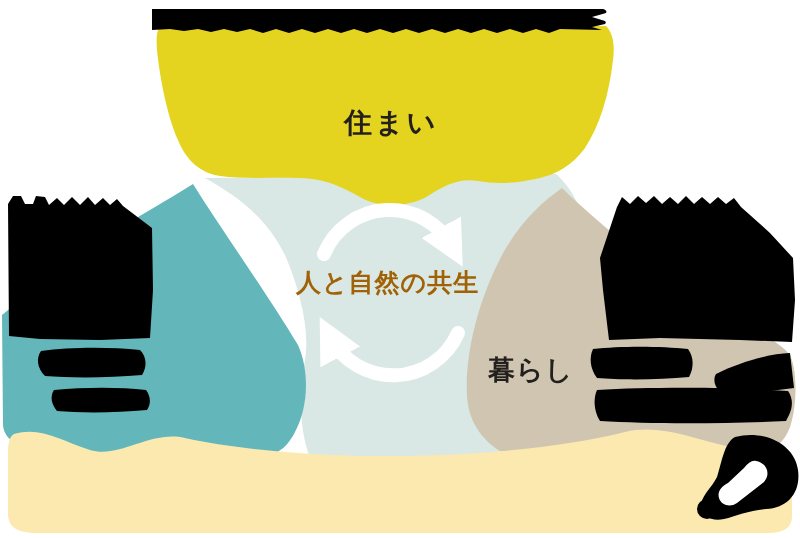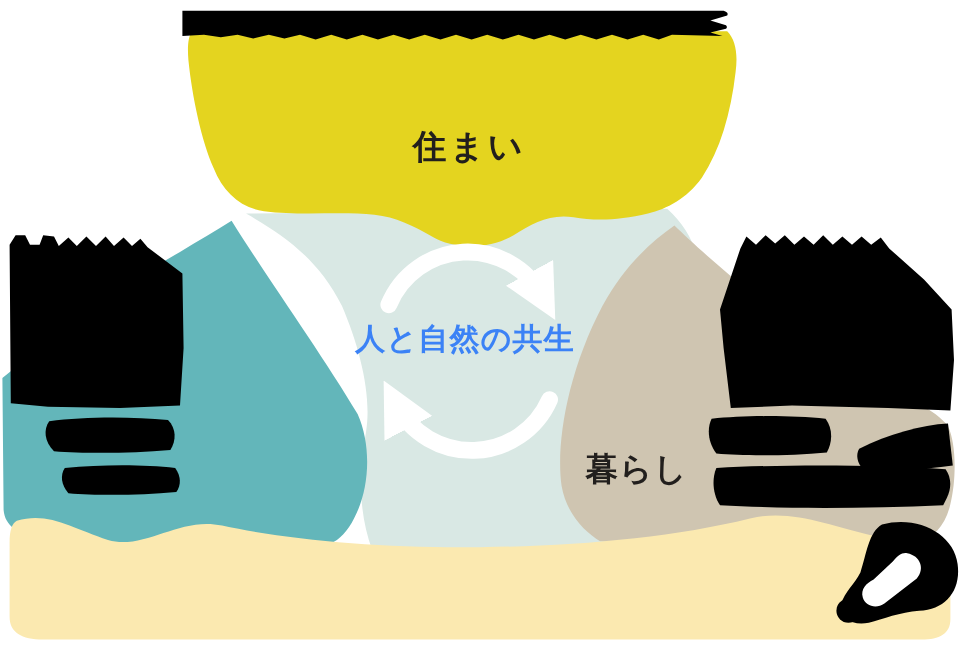--- a/index.html
+++ b/index.html
@@ -8,22 +8,22 @@
     overflow:hidden;font-family:"DejaVu Sans","Liberation Sans",sans-serif;
   }
   #shapes{position:absolute;left:0;top:0;width:800px;height:538px;}
   .label{
     position:absolute;font-weight:bold;color:#221f1d;white-space:nowrap;
     font-family:"DejaVu Sans","Liberation Sans",sans-serif;
     text-align:center;
   }
   .label-housing{left:344px;top:104px;font-size:28px;letter-spacing:3px;}
   .label-work{left:198px;top:352px;font-size:27px;letter-spacing:2px;}
-  .label-living{left:488px;top:352px;font-size:27px;letter-spacing:1px;margin-top:21px;}
-  .label-center{left:296px;top:266px;font-size:25px;letter-spacing:1px;color:#3b82f6;}
+  .label-living{left:488px;top:352px;font-size:27px;letter-spacing:1px;}
+  .label-center{left:296px;top:266px;font-size:25px;letter-spacing:1px;color:#a16207;}
   .label-caption{left:84px;top:479px;font-size:29px;letter-spacing:0px;color:#1b1b1b;}
 </style>
 </head>
 <body>
 
 <div id="canvas">
 
   <svg id="shapes" viewBox="0 0 800 538" xmlns="http://www.w3.org/2000/svg">
     <defs>
       <marker id="arrowhead" viewBox="0 0 10 10" refX="5" refY="5" markerWidth="3.2" markerHeight="3.2" orient="auto-start-reverse">

